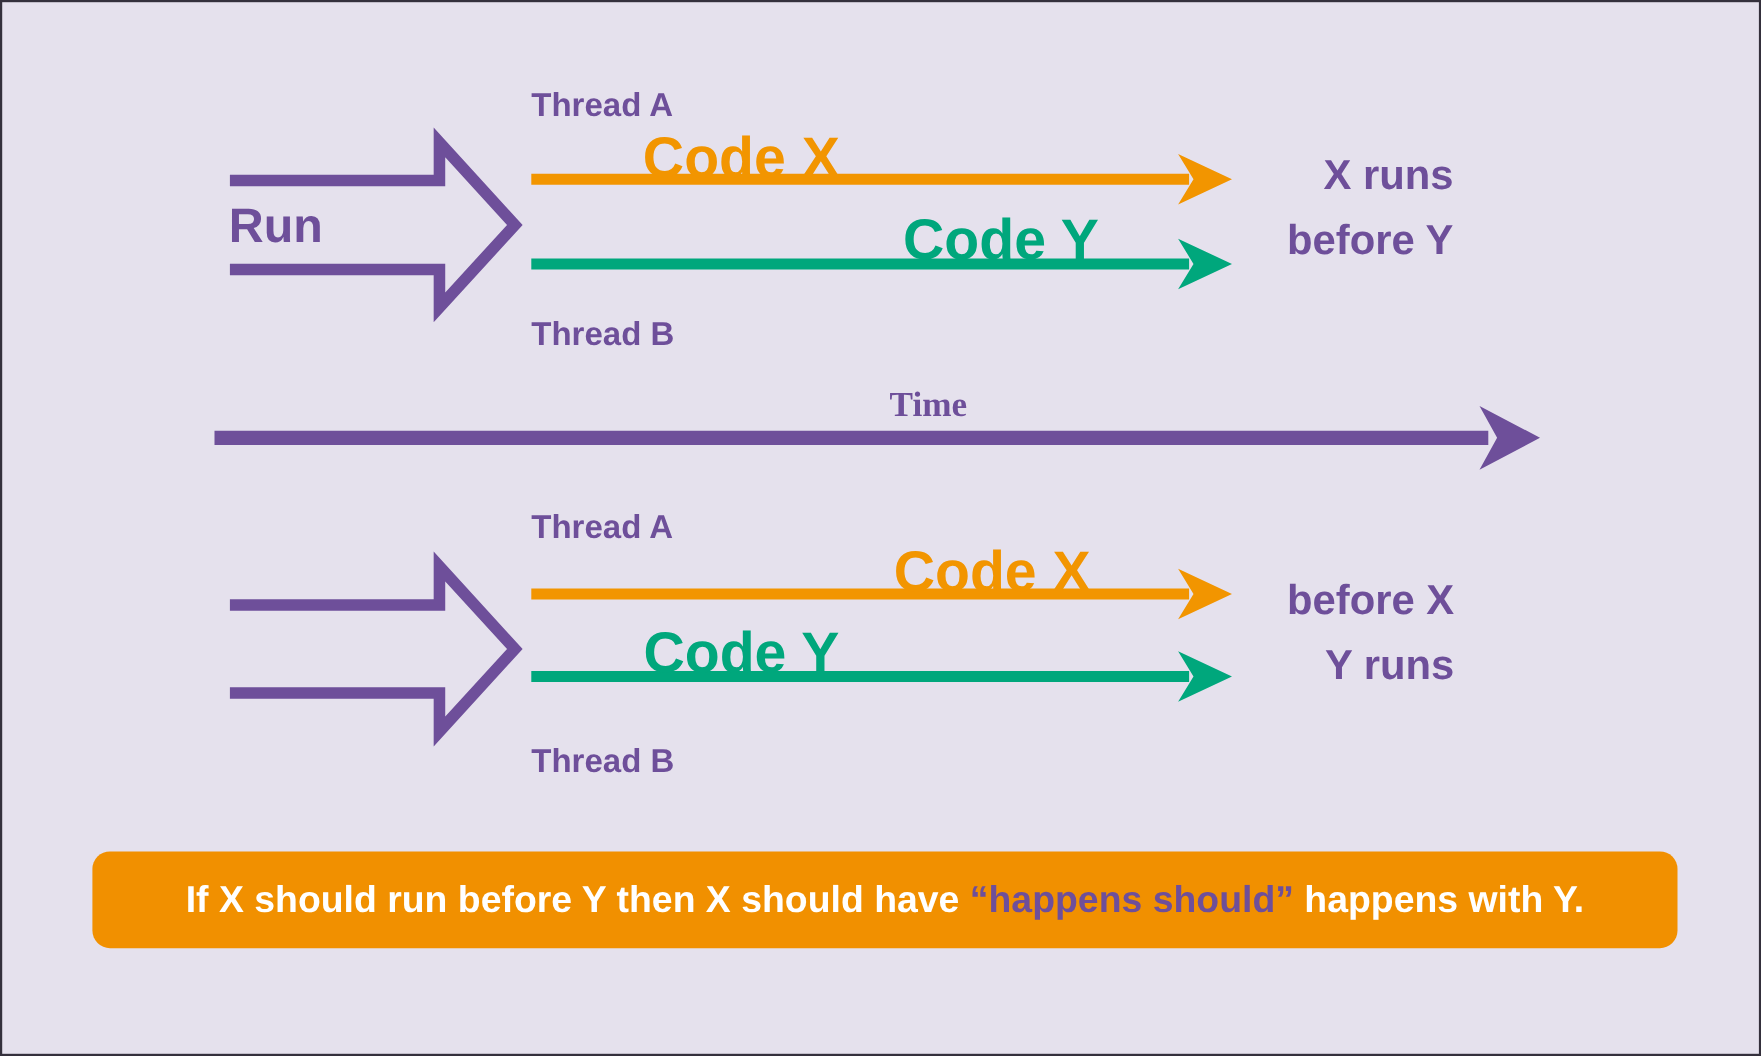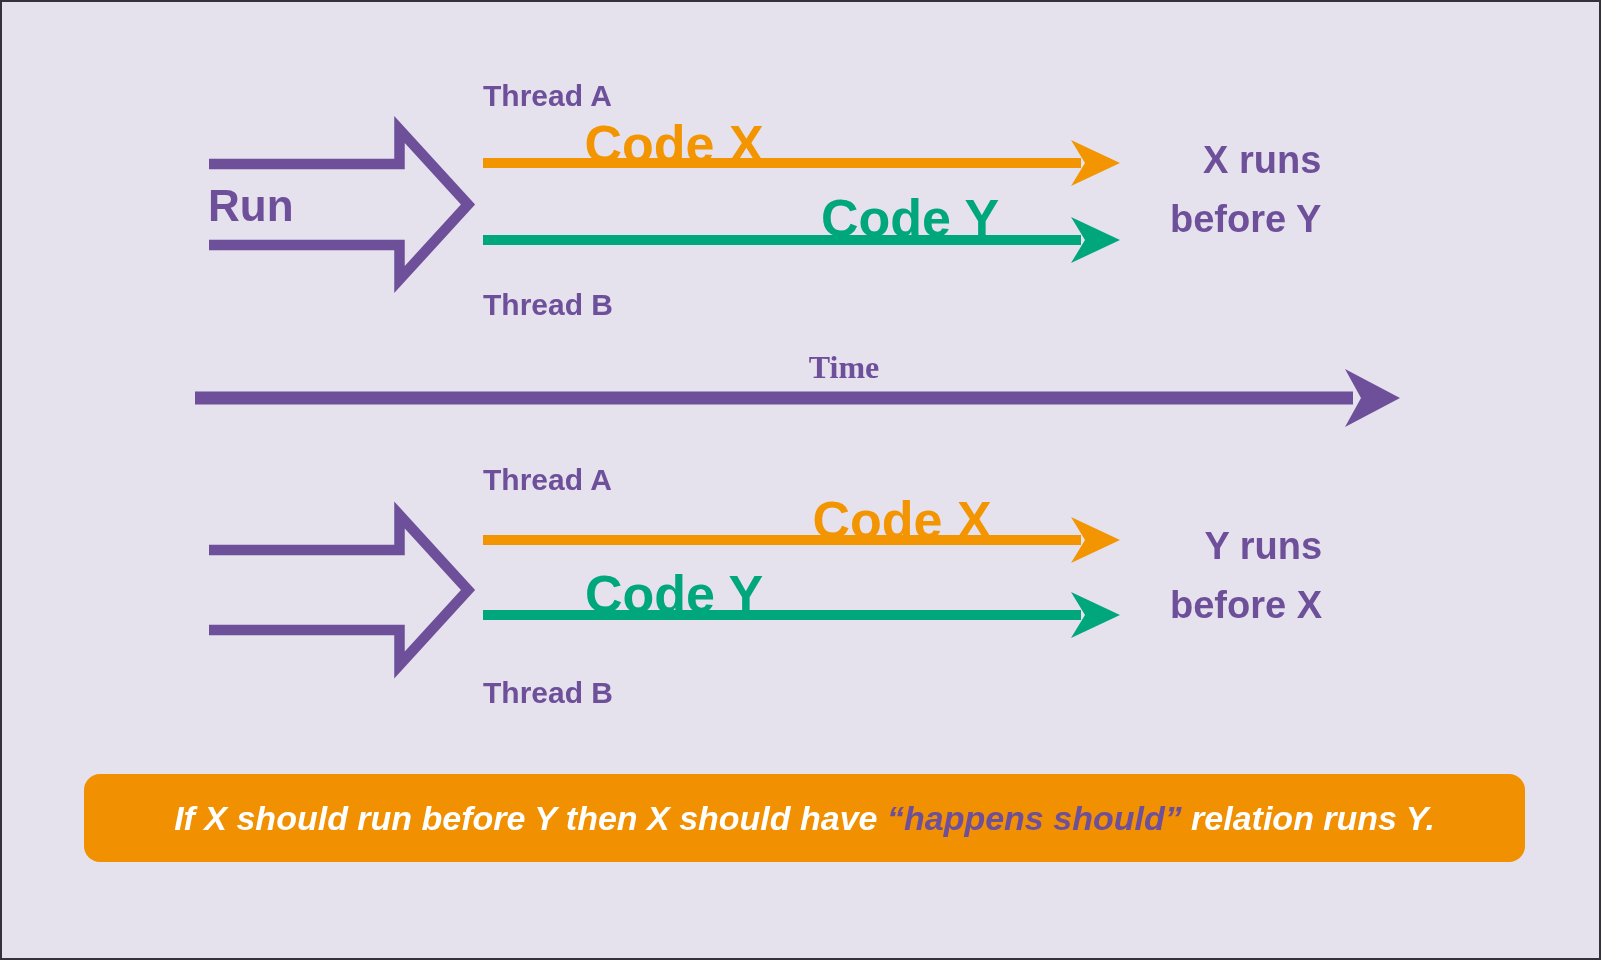--- a/index.html
+++ b/index.html
@@ -30,21 +30,20 @@
   .time{font-size:32px;transform:translateX(-50%);}
   #banner{
     position:absolute;
     left:82px;top:772px;width:1441px;height:88px;
     background:var(--banner_bg,#F19000);
     border-radius:16px;
     display:flex;align-items:center;justify-content:center;
     font-size:34px;font-weight:bold;
     color:var(--banner_text,#FFFFFF);
     white-space:pre;
-    font-style:italic;
   }
   #banner .hl{color:var(--purple,#6E4F9A);}
   svg .pline{stroke:var(--purple,#6E4F9A);}
   svg .oline{stroke:var(--orange,#F29500);}
   svg .gline{stroke:var(--green,#00A77C);}
   svg .ohead{fill:var(--orange,#F29500);}
   svg .ghead{fill:var(--green,#00A77C);}
   svg .phead{fill:var(--purple,#6E4F9A);}
   svg .outline{fill:none;stroke:var(--purple,#6E4F9A);stroke-width:10.5;stroke-linejoin:miter;}
 </style>
@@ -85,19 +84,19 @@
     <div>before Y</div>
   </div>
 
   <div class="lbl time purple" style="left:842px;top:349px;font-family:Liberation Serif, serif;">Time</div>
 
   <div class="lbl thread purple" style="left:481px;top:463px;">Thread A</div>
   <div class="lbl code orange" style="left:900px;top:492px;">Code X</div>
   <div class="lbl code green" style="left:672px;top:566px;">Code Y</div>
   <div class="lbl thread purple" style="left:481px;top:676px;">Thread B</div>
   <div class="lbl result purple" style="left:1168px;top:515px;">
+    <div>before X</div>
     <div>Y runs</div>
-    <div>before X</div>
   </div>
 
-  <div id="banner"><span>If X should run before Y then X should have </span><span class="hl">“happens should”</span><span> relation runs Y.</span></div>
+  <div id="banner"><span>If X should run before Y then X should have </span><span class="hl">“happens should”</span><span> happens with Y.</span></div>
 
 </div>
 
 </body></html>

